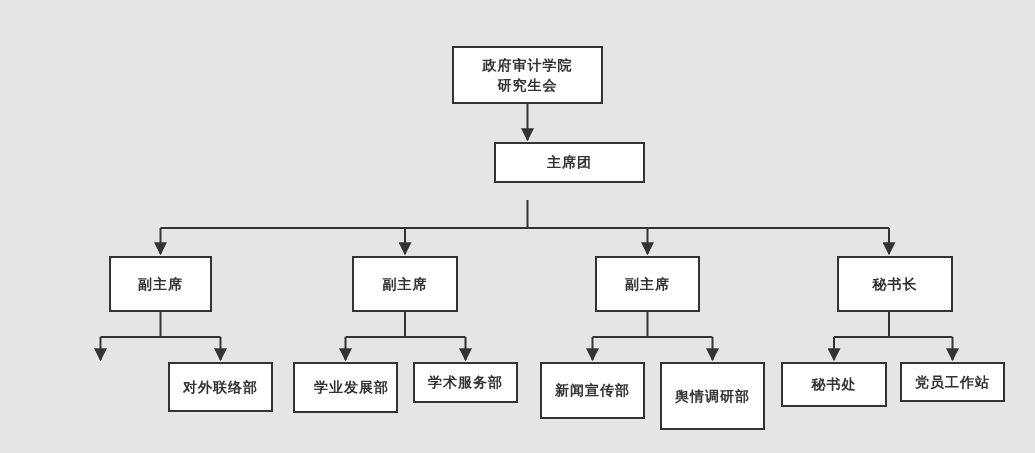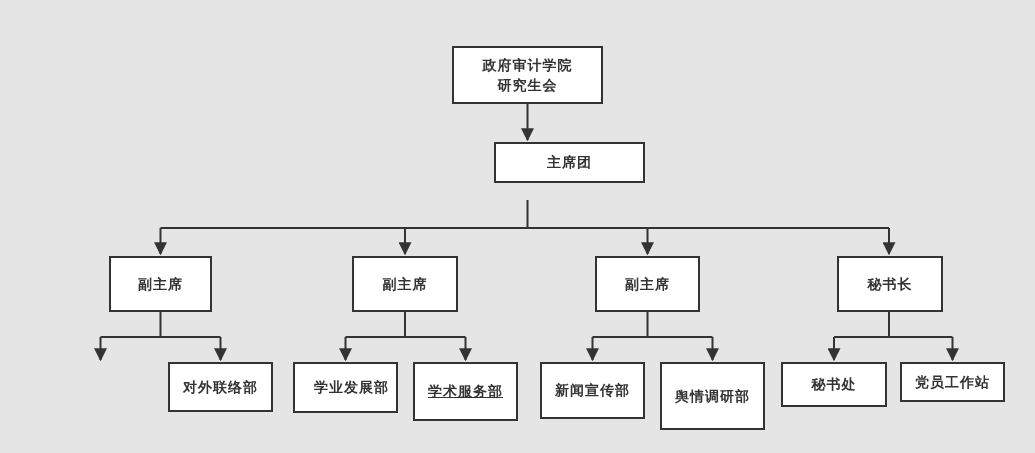--- a/index.html
+++ b/index.html
@@ -39,26 +39,26 @@
     white-space: pre-line;
   }
   
   .n-root       { left: 452px; top:  46px; width: 151px; height: 58px; }
   
   .n-presidium  { left: 452px; top: 142px; width: 151px; height: 41px; margin-left: 42px; }
   
   .n-vice1      { left: 109px; top: 256px; width: 103px; height: 56px; }
   .n-vice2      { left: 352px; top: 256px; width: 106px; height: 56px; }
   .n-vice3      { left: 595px; top: 256px; width: 105px; height: 56px; }
-  .n-secgen     { left: 837px; top: 256px; width: 106px; height: 56px; }
+  .n-secgen     { left: 837px; top: 256px; width: 116px; height: 56px; }
   
   .n-d1 { left:  48px; top: 362px; width: 105px; height: 57px; }
   .n-d2 { left: 168px; top: 362px; width: 105px; height: 50px; }
   .n-d3 { left: 293px; top: 362px; width: 105px; height: 51px; padding-left: 12px; }
-  .n-d4 { left: 413px; top: 362px; width: 105px; height: 59px; text-decoration: underline; }
+  .n-d4 { left: 413px; top: 362px; width: 105px; height: 41px; }
   .n-d5 { left: 540px; top: 362px; width: 105px; height: 57px; }
   .n-d6 { left: 660px; top: 362px; width: 105px; height: 68px; }
   .n-d7 { left: 781px; top: 362px; width: 106px; height: 45px; }
   .n-d8 { left: 900px; top: 362px; width: 105px; height: 40px; }
 </style>
 </head>
 <body>
 
 <div class="canvas">
 

